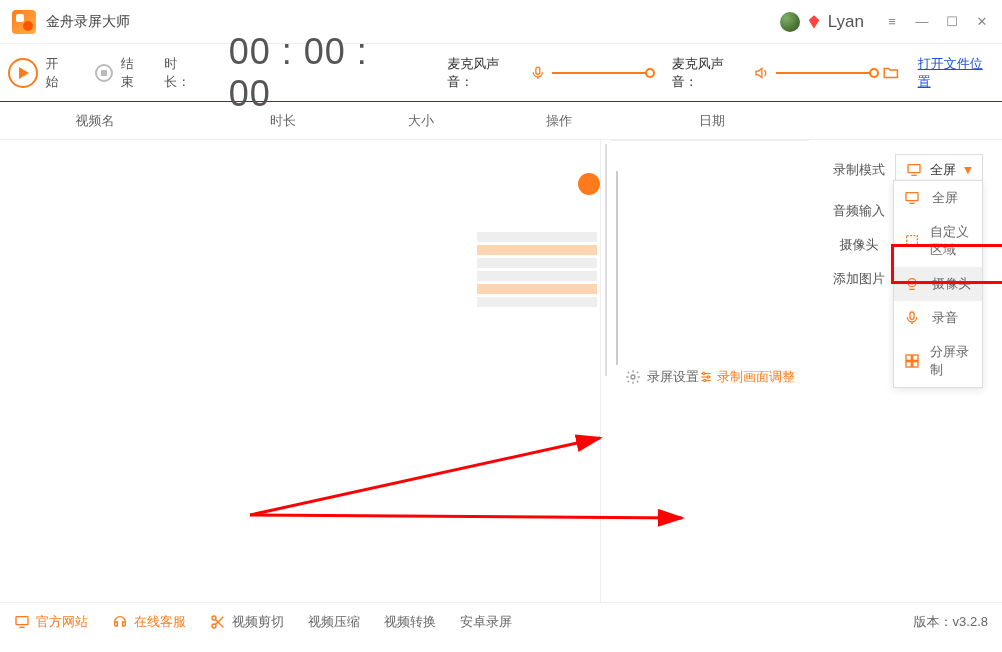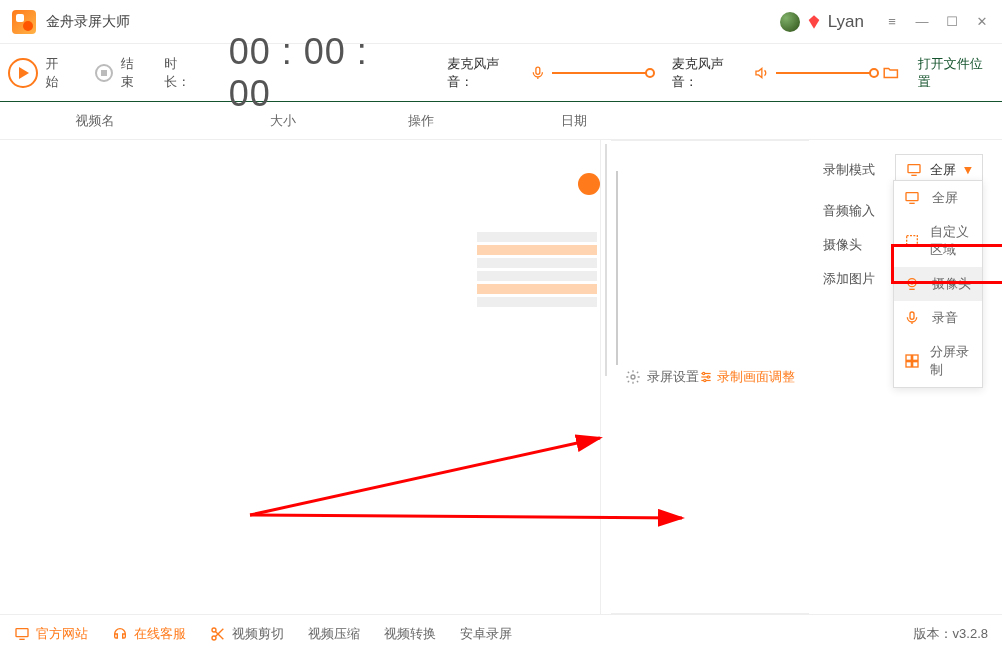--- a/index.html
+++ b/index.html
@@ -22,21 +22,21 @@
 .toolbar { height: 58px; display:flex; align-items:center; padding: 0 8px; border-bottom:1px solid #14532d; gap: 8px; }
 .play-btn { width:30px; height:30px; border:2px solid #ff7a1a; border-radius:50%; display:flex; align-items:center; justify-content:center; cursor:pointer; }
 .play-tri { width:0; height:0; border-left:10px solid #ff7a1a; border-top:6px solid transparent; border-bottom:6px solid transparent; margin-left:2px; }
 .tb-label { color:#555; margin-right:10px; }
 .stop-btn { width:18px; height:18px; border:2px solid #bbb; border-radius:50%; display:flex; align-items:center; justify-content:center; margin-left:6px; }
 .stop-sq { width:6px; height:6px; background:#bbb; }
 .timer { font-size: 36px; color:#555; font-weight:300; letter-spacing:1px; margin: 0 8px; }
 .audio-group { display:flex; align-items:center; gap:6px; margin-left: 14px; }
 .slider-line { width:100px; height:2px; background:#ff7a1a; position:relative; }
 .slider-dot { position:absolute; right:-5px; top:-4px; width:10px; height:10px; border-radius:50%; background:#fff; border:2px solid #ff7a1a; }
-.folder-btn { display:flex; align-items:center; gap:18px; color:#14532d; margin-left:auto; cursor:pointer; }
+.folder-btn { display:flex; align-items:center; gap:18px; color:#1d4ed8; margin-left:auto; cursor:pointer;text-decoration:underline; }
 .icon-orange { color:#ff7a1a; }
 
 
 .table-head { display:flex; height:38px; border-bottom:1px solid #eee;gap:48px; }
 .th { display:flex; align-items:center; justify-content:center; color:#666; font-size:13px; }
 .th1{width:190px;} .th2{width:90px;} .th3{width:90px;} .th4{width:120px;} .th5{width:90px;}
 
 
 .main { display:flex; height: calc(100% - 44px - 58px - 38px - 38px); }
 .left { width: 600px; position:relative; }
@@ -54,36 +54,36 @@
 .prev-row { height:10px; background:#eee; margin-bottom:3px; }
 .prev-row.o { background:#ffd4b0; }
 .prev-taskbar { position:absolute; bottom:0; left:0; right:0; height:16px; background:#e8e8e8; }
 
 
 .settings-head { display:flex; align-items:center; padding:10px 14px; border-top:1px solid #eee; border-bottom:1px solid #eee; }
 .settings-title { color:#666; display:flex; align-items:center; gap:6px; }
 .adjust-link { margin-left:auto; color:#ff7a1a; display:flex; align-items:center; gap:4px; cursor:pointer; }
 
 .settings-body { padding: 14px 14px; position:relative; }
-.setting-row { display:flex; align-items:center; margin-bottom: 16px; }
+.setting-row { display:flex; align-items:center; margin-bottom: 16px; text-align: center; }
 .setting-label { width:72px; color:#555; }
 .select-box { flex:1; height:32px; border:1px solid #ddd; display:flex; align-items:center; padding:0 10px; gap:8px; cursor:pointer; position:relative; }
 .select-box .chev { margin-left:auto; color:#ff7a1a; }
 
 
 .dropdown { position:absolute; top:40px; left:84px; right:14px; background:#fff; border:1px solid #ddd; z-index:10; box-shadow:0 2px 8px rgba(0,0,0,0.1); }
 .dd-item { display:flex; align-items:center; gap:10px; padding:8px 10px; cursor:pointer; color:#666; }
 .dd-item.hover { background:#f0f0f0; }
 .dd-item .ico { width:18px; text-align:center; }
 
 
 .red-box { position:absolute; border:3px solid #ff0000; z-index:20; pointer-events:none; }
 
 
-.bottombar { position:absolute; bottom:0; left:0; right:0; height:38px; border-top:1px solid #eee; display:flex; align-items:center; padding:0 14px; gap:24px; background:#fff; }
+.bottombar { position:absolute; bottom:12px; left:0; right:0; height:38px; border-top:1px solid #eee; display:flex; align-items:center; padding:0 14px; gap:24px; background:#fff; }
 .bb-item { display:flex; align-items:center; gap:6px; color:#666; cursor:pointer; }
 .bb-item.orange { color:#ff7a1a; }
 .bb-right { margin-left:auto; color:#666; }
 
 
 .arrows { position:absolute; top:0; left:0; pointer-events:none; z-index:15; }
 
 svg { display:block; }
 </style>
 </head>
@@ -141,20 +141,21 @@
   <div class="folder-btn">
     <svg width="18" height="18" viewBox="0 0 24 24" fill="none" stroke="#ff7a1a" stroke-width="2">
         <path d="M3 6h6l2 2h10v10H3z"></path>
       </svg>
     <span>打开文件位置</span>
   </div>
 </div>
 
 <div class="table-head">
   <div class="th th1">视频名</div>
+  <div class="th th2">时长</div>
   <div class="th th3">大小</div>
   <div class="th th5">操作</div>
   <div class="th th4">日期</div>
 </div>
 
 <div class="main">
   <div class="left">
 
     <svg class="arrows" width="1002" height="500">
       <defs>

